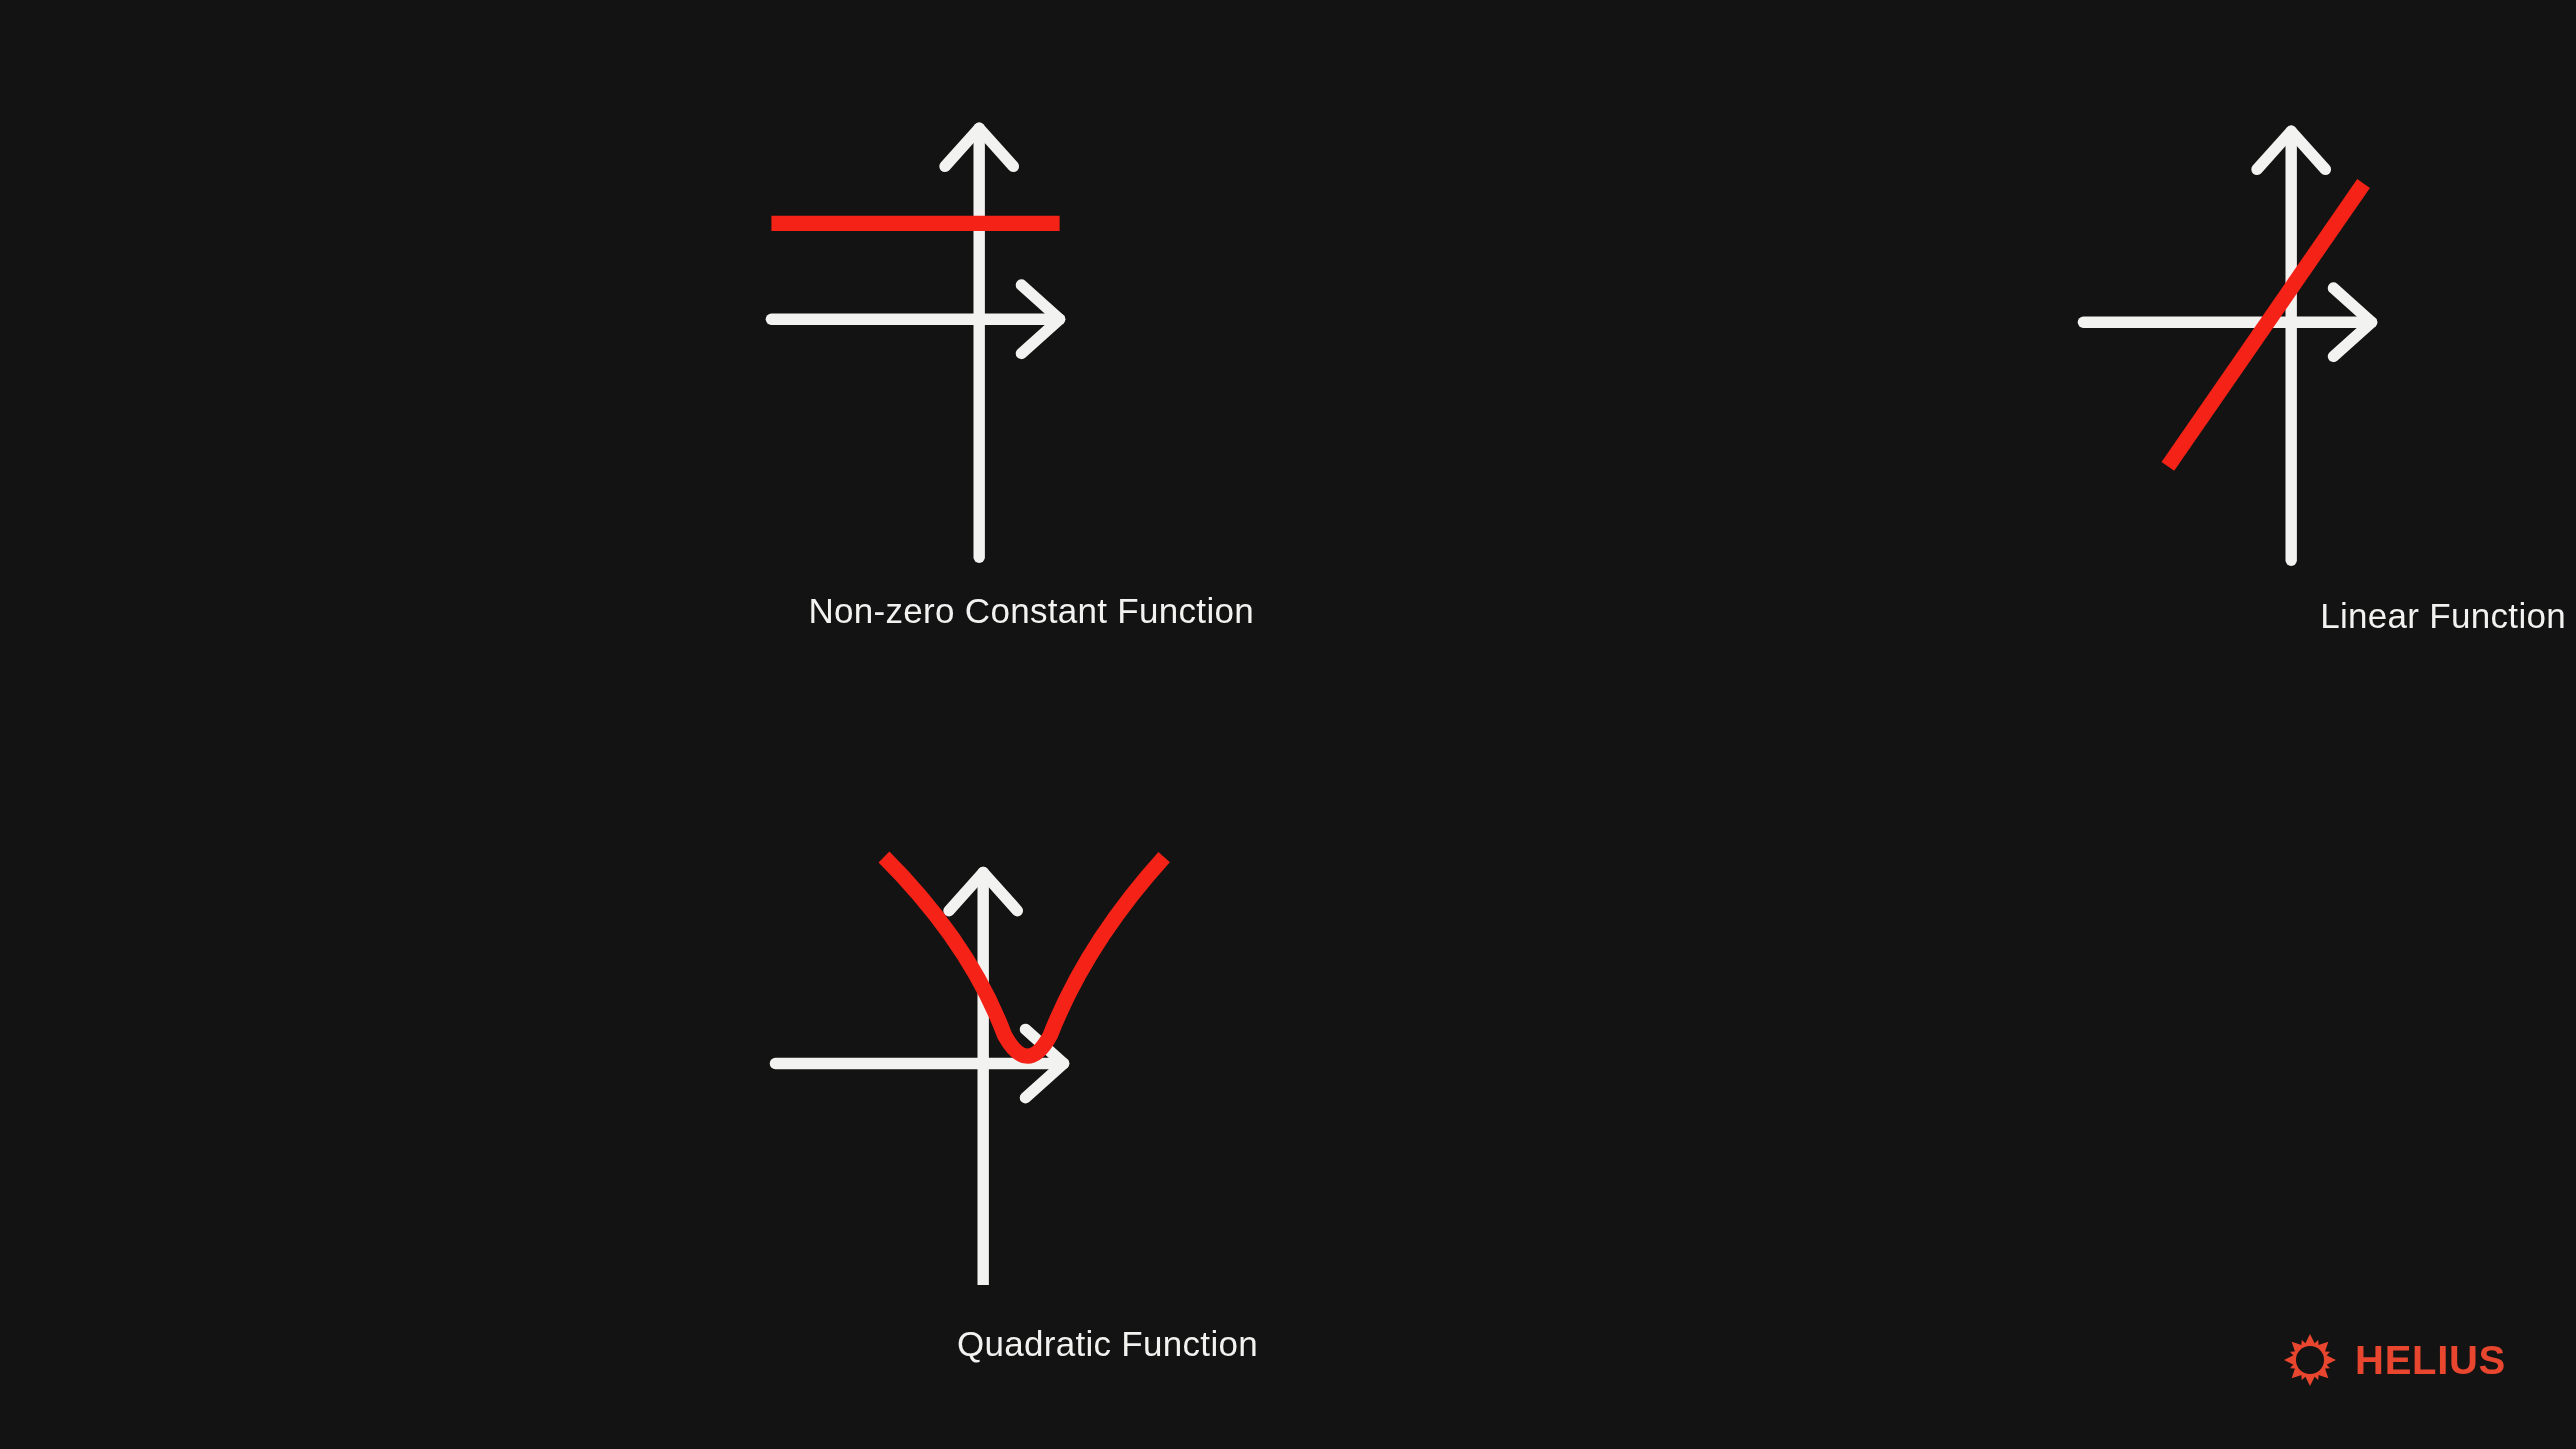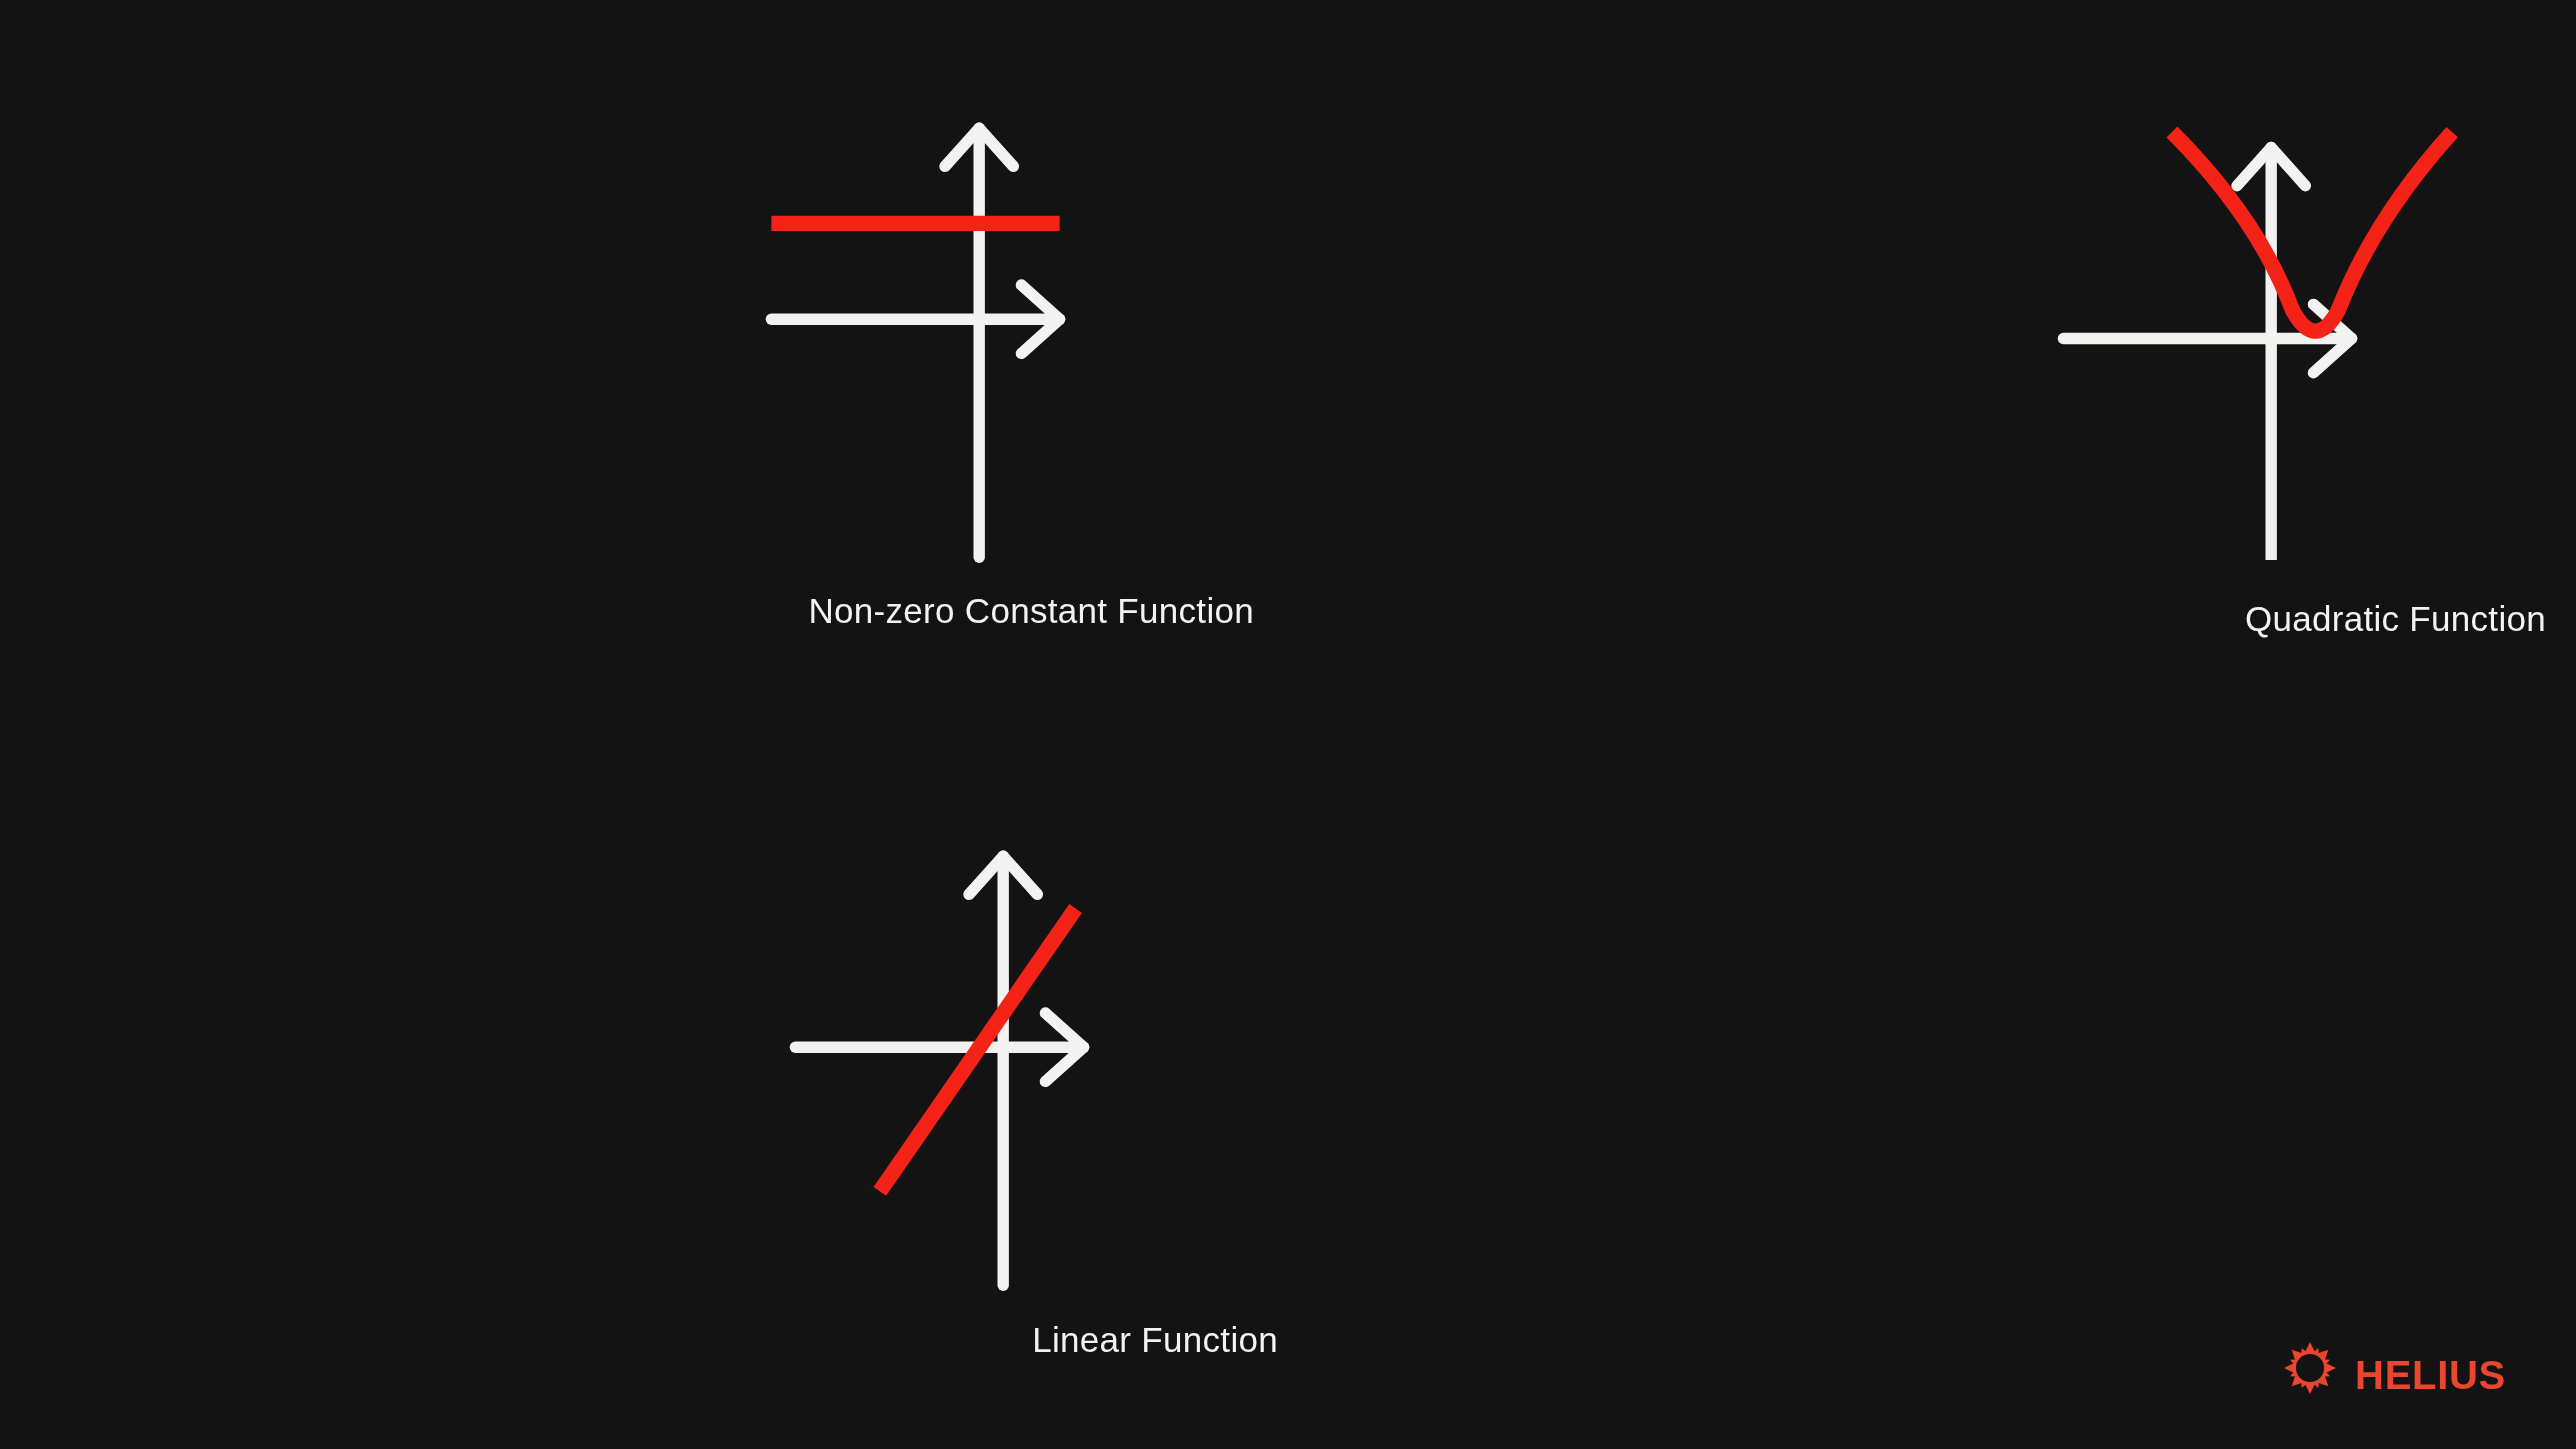--- a/index.html
+++ b/index.html
@@ -75,23 +75,23 @@
 
   .card-constant  .caption { transform: translateX(-34px); }
   .card-linear    .caption { transform: translateX(-10px); }
   .card-quadratic .caption { transform: translateX(-30px); }
   .card-cubic     .caption { transform: translateX(-10px); }
 
   
   .brand {
     position: absolute;
     right: 70px;
-    bottom: 54px;
+    bottom: 62px;
     display: flex;
-    align-items: flex-end;
+    align-items: center;
     gap: 18px;
   }
   .brand-word {
     font-family: "Liberation Sans", sans-serif;
     font-weight: bold;
     font-size: 40px;
     letter-spacing: 0.7px;
     line-height: 1;
   }
 </style>
@@ -115,54 +115,54 @@
             <line x1="20" y1="325" x2="450" y2="325" stroke="#F2F2F0" stroke-width="17" stroke-linecap="round"></line>
             <polyline points="393,274 450,325 393,376" fill="none" stroke="#F2F2F0" stroke-width="17" stroke-linecap="round" stroke-linejoin="round"></polyline>
           </g>
 
           <line x1="20" y1="182" x2="450" y2="182" stroke="#F42217" stroke-width="23" stroke-linecap="butt"></line>
         </svg>
       </div>
       <div class="caption" style="color: rgb(242, 242, 240);">Non-zero Constant Function</div>
     </div>
 
+    <div class="card card-linear">
+      <div class="plot-wrap">
+        <svg class="plot" width="496" height="470" viewBox="0 0 740 700">
+          <g>
+            <line x1="330" y1="40" x2="330" y2="680" stroke="#F2F2F0" stroke-width="17" stroke-linecap="round"></line>
+            <polyline points="279,97 330,40 381,97" fill="none" stroke="#F2F2F0" stroke-width="17" stroke-linecap="round" stroke-linejoin="round"></polyline>
+          </g>
+          <g>
+            <line x1="20" y1="325" x2="450" y2="325" stroke="#F2F2F0" stroke-width="17" stroke-linecap="round"></line>
+            <polyline points="393,274 450,325 393,376" fill="none" stroke="#F2F2F0" stroke-width="17" stroke-linecap="round" stroke-linejoin="round"></polyline>
+          </g>
+          <line x1="146" y1="540" x2="438" y2="118" stroke="#F42217" stroke-width="23" stroke-linecap="butt"></line>
+        </svg>
+      </div>
+      <div class="caption" style="color: rgb(242, 242, 240);">Linear Function</div>
+    </div>
+
     <div class="card card-quadratic">
       <div class="plot-wrap">
         <svg class="plot" width="496" height="510" viewBox="0 0 740 760">
           <g>
             <line x1="330" y1="145" x2="330" y2="760" stroke="#F2F2F0" stroke-width="17" stroke-linecap="round"></line>
             <polyline points="279,202 330,145 381,202" fill="none" stroke="#F2F2F0" stroke-width="17" stroke-linecap="round" stroke-linejoin="round"></polyline>
           </g>
           <g>
             <line x1="20" y1="430" x2="450" y2="430" stroke="#F2F2F0" stroke-width="17" stroke-linecap="round"></line>
             <polyline points="393,379 450,430 393,481" fill="none" stroke="#F2F2F0" stroke-width="17" stroke-linecap="round" stroke-linejoin="round"></polyline>
           </g>
           <path d="M 182,122 Q 310,250 362,388 Q 396,450 430,388 Q 484,250 600,122" fill="none" stroke="#F42217" stroke-width="23" stroke-linecap="butt" stroke-linejoin="round"></path>
         </svg>
       </div>
       <div class="caption" style="color: rgb(242, 242, 240);">Quadratic Function</div>
     </div>
 
-    <div class="card card-linear">
-      <div class="plot-wrap">
-        <svg class="plot" width="496" height="470" viewBox="0 0 740 700">
-          <g>
-            <line x1="330" y1="40" x2="330" y2="680" stroke="#F2F2F0" stroke-width="17" stroke-linecap="round"></line>
-            <polyline points="279,97 330,40 381,97" fill="none" stroke="#F2F2F0" stroke-width="17" stroke-linecap="round" stroke-linejoin="round"></polyline>
-          </g>
-          <g>
-            <line x1="20" y1="325" x2="450" y2="325" stroke="#F2F2F0" stroke-width="17" stroke-linecap="round"></line>
-            <polyline points="393,274 450,325 393,376" fill="none" stroke="#F2F2F0" stroke-width="17" stroke-linecap="round" stroke-linejoin="round"></polyline>
-          </g>
-          <line x1="146" y1="540" x2="438" y2="118" stroke="#F42217" stroke-width="23" stroke-linecap="butt"></line>
-        </svg>
-      </div>
-      <div class="caption" style="color: rgb(242, 242, 240);">Linear Function</div>
-    </div>
-
 
   </div>
 
   <div class="brand">
     <svg width="54" height="54" viewBox="0 0 100 100">
       <g fill="#E8462E">
         <g transform="rotate(0 50 50)">
             <path d="M 50 2 L 62 26 L 38 26 Z"></path>
           </g>
         <g transform="rotate(45 50 50)">

